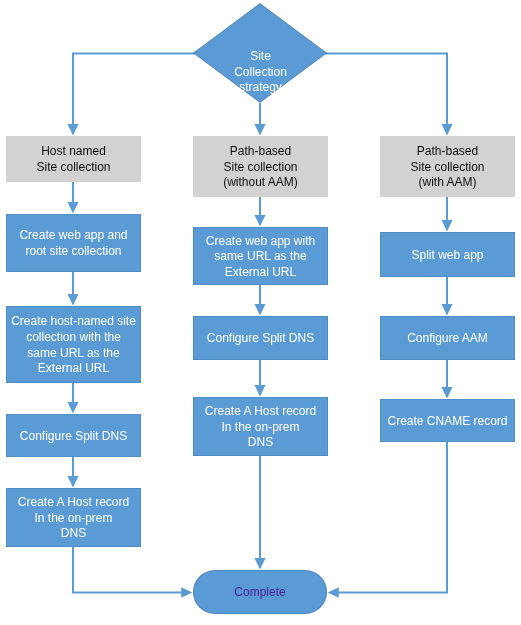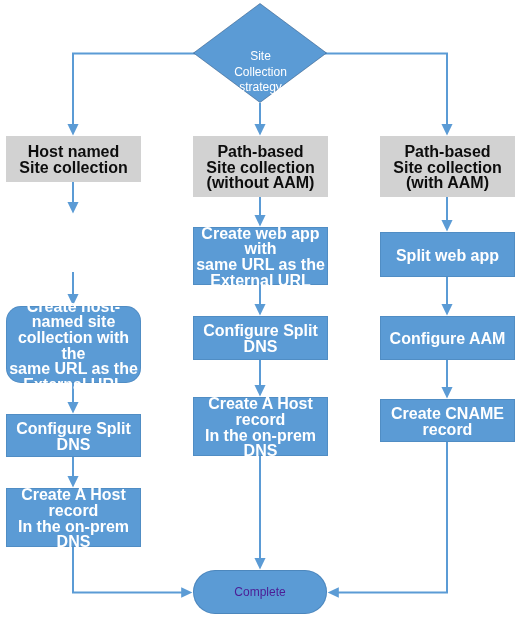--- a/index.html
+++ b/index.html
@@ -4,21 +4,21 @@
 <title>Site Collection strategy</title>
 <style>
   html,body{margin:0;padding:0;background:#ffffff;}
   body{width:521px;height:625px;overflow:hidden;
        font-family:"Liberation Sans", sans-serif;}
   #stage{position:relative;width:521px;height:625px;background:#fff;}
   svg.edges{position:absolute;left:0;top:0;width:521px;height:625px;}
 
   .node{position:absolute;box-sizing:border-box;display:flex;
         align-items:center;justify-content:center;text-align:center;
-        font-size:16px;line-height:15.6px;font-weight:bold;}
+        font-size:12px;line-height:15.6px;}
   .node .lbl{display:block;width:100%;white-space:pre-line;position:relative;top:1px;}
 
   .gray{background:#d2d2d2;color:#0d0d0d;}
   .blue{background:#5b9bd5;color:#ffffff;box-shadow:inset 0 0 0 1px rgba(41,84,130,0.20);}
 
   .diamond-wrap{position:absolute;}
   .diamond-shape{position:absolute;left:0;top:0;}
   .diamond-text{position:absolute;left:0;top:0;width:100%;height:100%;
                 display:flex;align-items:center;justify-content:center;
                 color:#fff;font-size:12px;line-height:15.6px;text-align:center;
@@ -114,21 +114,25 @@
     </svg>
     <div class="diamond-text"><span>Site
 Collection
 strategy</span></div>
   </div>
 
   <div class="node gray" style="left:6px;top:136px;width:135px;height:46px;">
     <span class="lbl">Host named
 Site collection</span>
   </div>
-  <div class="node blue" style="left:6px;top:306px;width:135px;height:77px;border-radius:15px;">
+  <div class="node blue" style="left:6px;top:214px;width:135px;height:58px;">
+    <span class="lbl">Create web app and
+root site collection</span>
+  </div>
+  <div class="node blue" style="left:6px;top:306px;width:135px;height:77px;">
     <span class="lbl">Create host-named site
 collection with the
 same URL as the
 External URL</span>
   </div>
   <div class="node blue" style="left:6px;top:414px;width:135px;height:43px;">
     <span class="lbl">Configure Split DNS</span>
   </div>
   <div class="node blue" style="left:6px;top:488px;width:135px;height:59px;">
     <span class="lbl">Create A Host record

